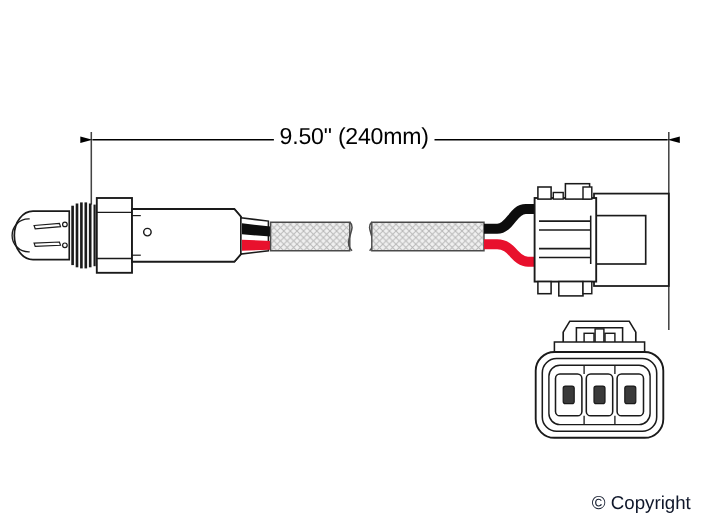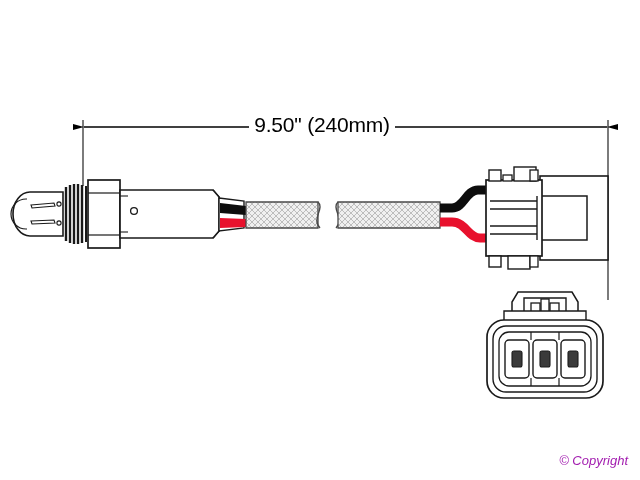--- a/index.html
+++ b/index.html
@@ -42,24 +42,23 @@
     letter-spacing: -0.2px;
     white-space: nowrap;
     background: #ffffff;
     line-height: 26px;
   }
   .copyright-text {
     position: absolute;
     right: 12px;
     bottom: 12px;
     font-family: "Liberation Sans", sans-serif;
-    font-size: 13px;
-    color: #a21caf;
+    font-size: 17px;
+    color: #0f172a;
     white-space: nowrap;
-    font-style: italic;
   }
 </style>
 </head>
 <body>
 
 <div id="canvas-root">
 
   <svg class="drawing" viewBox="0 0 640 480" xmlns="http://www.w3.org/2000/svg">
     <defs>
       <pattern id="braidPattern" width="6" height="6" patternUnits="userSpaceOnUse">

